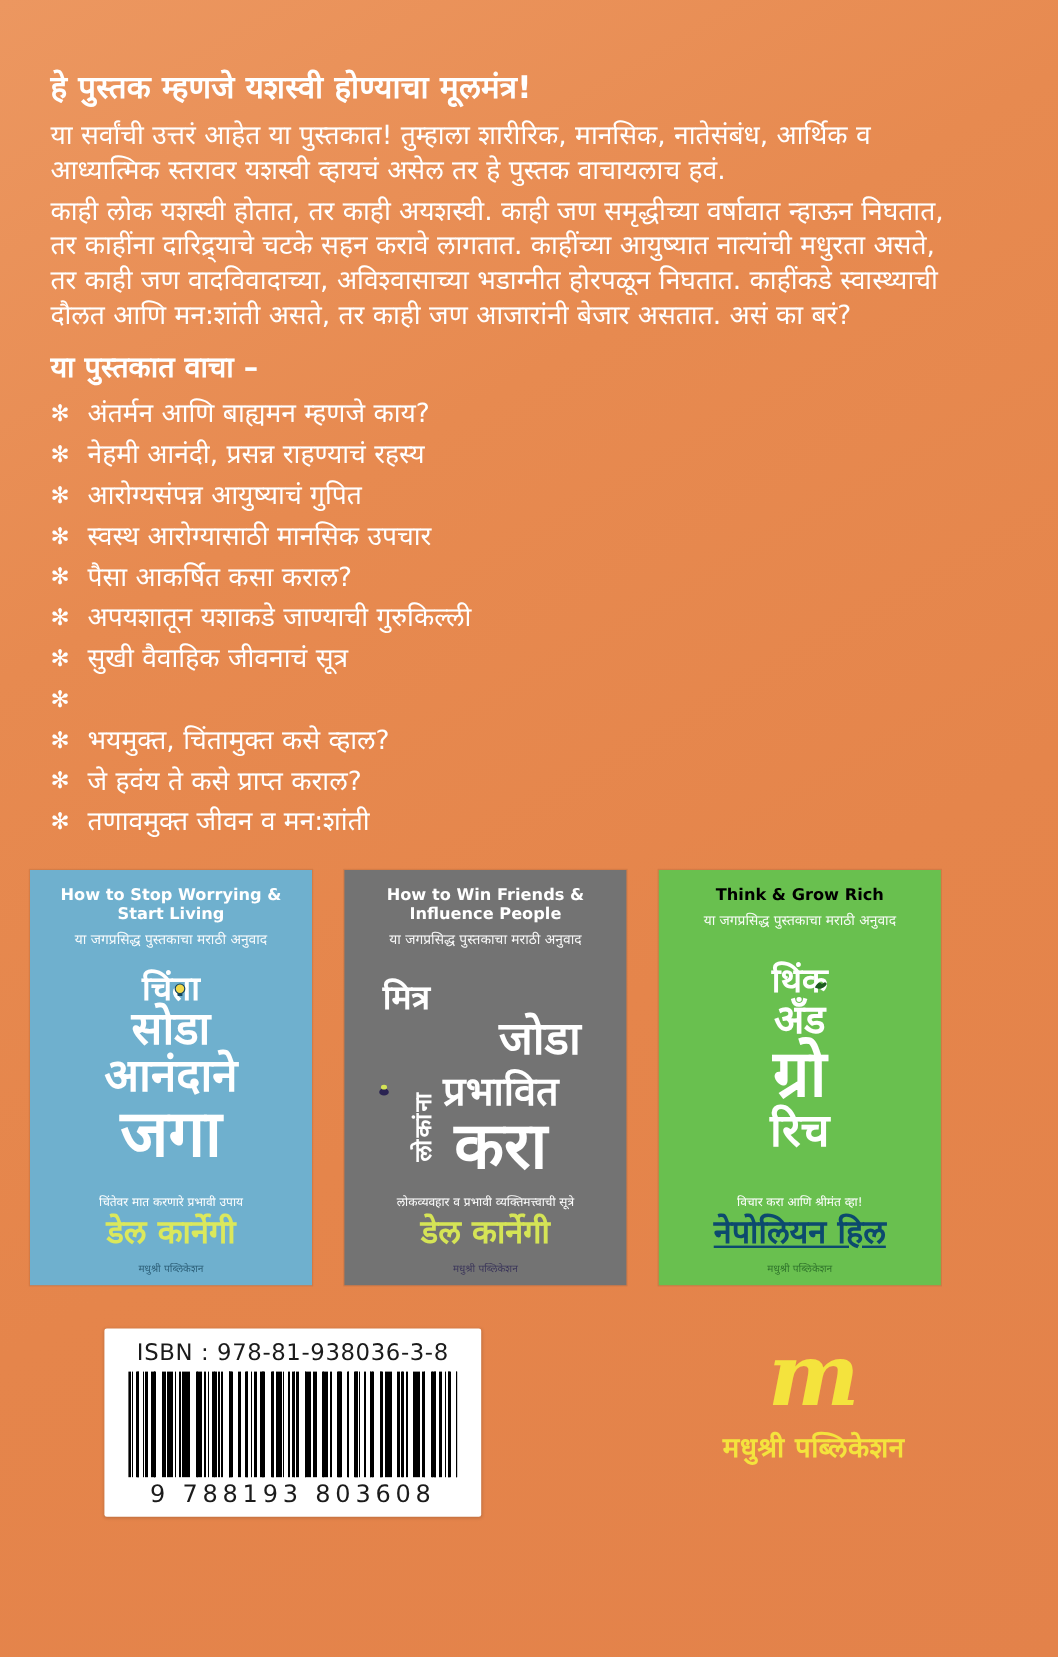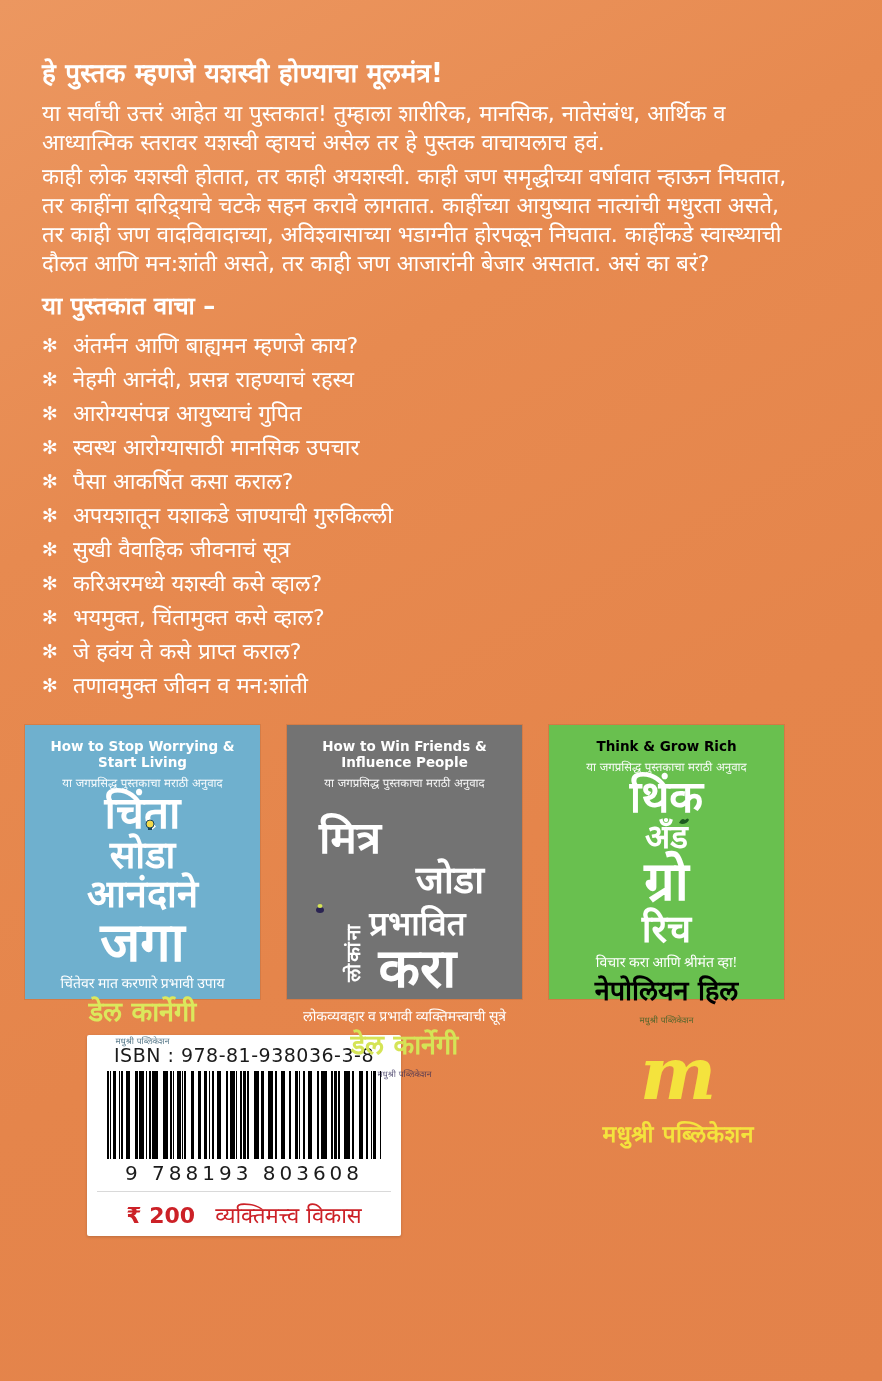--- a/index.html
+++ b/index.html
@@ -13,49 +13,49 @@
   .content{padding:54px 58px 0 42px;}
   .heading{font-size:26px;font-weight:bold;margin:0 0 9px 0;letter-spacing:.2px;}
   .para{font-size:22px;line-height:29px;margin:0 0 5px 0;width:760px;}
   .list-heading{font-size:24px;font-weight:bold;margin:10px 0 12px 0;}
   .features{list-style:none;margin:0;padding:0;}
   .features li{display:flex;align-items:baseline;gap:15px;font-size:22px;line-height:26px;margin-bottom:8px;}
   .bullet{font-size:19px;flex:0 0 auto;transform:translateY(-1px);}
 
   .covers{display:flex;gap:27px;margin:26px 0 0 -17px;}
   .cover{
-    width:235px;height:274px;box-sizing:border-box;
+    width:235px;height:346px;box-sizing:border-box;
     display:flex;flex-direction:column;align-items:center;text-align:center;
     padding:13px 8px 8px 8px;position:relative;
     box-shadow:0 0 0 1px rgba(0,0,0,.08);
   }
   .cover-blue{background:#6fb0ce;}
   .cover-purple{background:#737373;}
   .cover-green{background:#69c04f;}
   .etitle{font-size:13.5px;font-weight:bold;line-height:16px;}
   .cover-green .etitle{color:#000000;}
   .sub{font-size:11.5px;margin-top:5px;opacity:.95;}
   .bigtitle{flex:1;display:flex;flex-direction:column;justify-content:center;align-items:center;line-height:1.04;font-weight:bold;width:100%;}
   .t-xl{font-size:54px;}
-  .t-lg{font-size:44px;}
+  .t-lg{font-size:28px;}
   .t-md{font-size:38px;}
   .t-sm{font-size:33px;}
   .align-l{align-self:flex-start;padding-left:24px;margin-top:25px;}
   .align-r{align-self:flex-end;padding-right:30px;}
   .mid-row{display:flex;align-items:center;justify-content:center;gap:6px;width:100%;}
   .vertical-word{
     writing-mode:vertical-rl;transform:rotate(180deg);
     font-size:19px;font-weight:bold;letter-spacing:2px;height:104px;
   }
   .mid-col{display:flex;flex-direction:column;align-items:center;}
-  .tagline{font-size:14px;margin:2px 0 5px 0;font-family:Liberation Serif, serif;}
+  .tagline{font-size:10px;margin:2px 0 5px 0;}
   .author{font-size:27px;font-weight:bold;line-height:30px;}
   .cover-blue .author{color:#dbe85c;}
   .cover-purple .author{color:#d5e456;}
-  .cover-green .author{color:#000000;}
+  .cover-green .author{color:#0c4a6e;text-decoration:underline;}
   .cover-pub{font-size:8.5px;margin-top:8px;opacity:.75;}
   .cover-blue .cover-pub{color:#17455c;}
   .cover-purple .cover-pub{color:#2a2352;}
   .cover-green .cover-pub{color:#1d5a20;}
   .deco-icon{position:absolute;width:14px;height:14px;}
   .deco-icon svg{width:100%;height:100%;}
   .lamp-pos{top:92px;left:118px;}
   .bee-pos{top:176px;left:26px;}
   .bird-pos{top:88px;left:128px;}
 
@@ -123,21 +123,20 @@
     <li>
         <span class="bullet">✻</span>
         <span>अपयशातून यशाकडे जाण्याची गुरुकिल्ली</span>
       </li>
     <li>
         <span class="bullet">✻</span>
         <span>सुखी वैवाहिक जीवनाचं सूत्र</span>
       </li>
     <li>
         <span class="bullet">✻</span>
-        <span>करिअरमध्ये यशस्वी कसे व्हाल?</span>
       </li>
     <li>
         <span class="bullet">✻</span>
         <span>भयमुक्त, चिंतामुक्त कसे व्हाल?</span>
       </li>
     <li>
         <span class="bullet">✻</span>
         <span>जे हवंय ते कसे प्राप्त कराल?</span>
       </li>
     <li>
@@ -213,24 +212,20 @@
     </div>
 
   </div>
 
   <div class="footer">
 
     <div class="barcode-box">
       <div class="isbn">ISBN : 978-81-938036-3-8</div>
       <div class="bars"></div>
       <div class="digits">9 788193 803608</div>
-      <div class="price-row">
-        <span class="price">₹ 200</span>
-        <span class="category">व्यक्तिमत्त्व विकास</span>
-      </div>
     </div>
 
     <div class="logo-block">
       <div class="logo-m">m</div>
       <div class="logo-name">मधुश्री पब्लिकेशन</div>
     </div>
 
   </div>
 
 </div>

